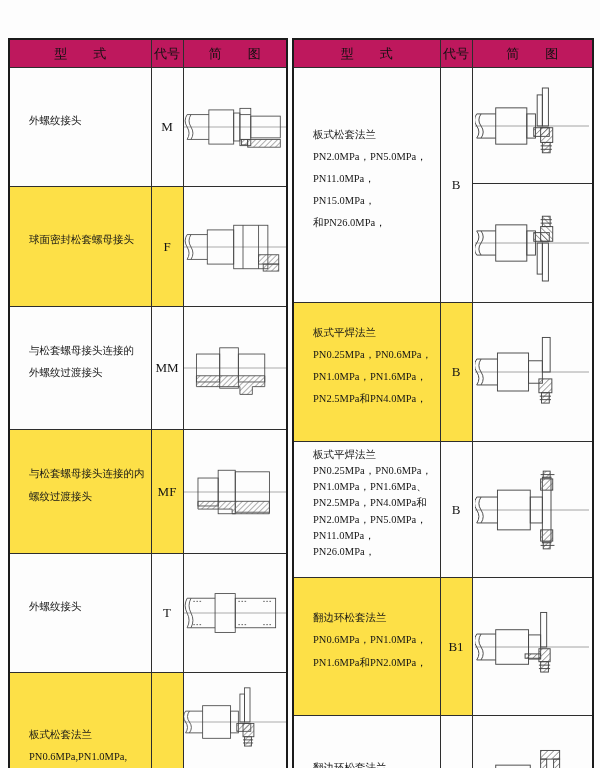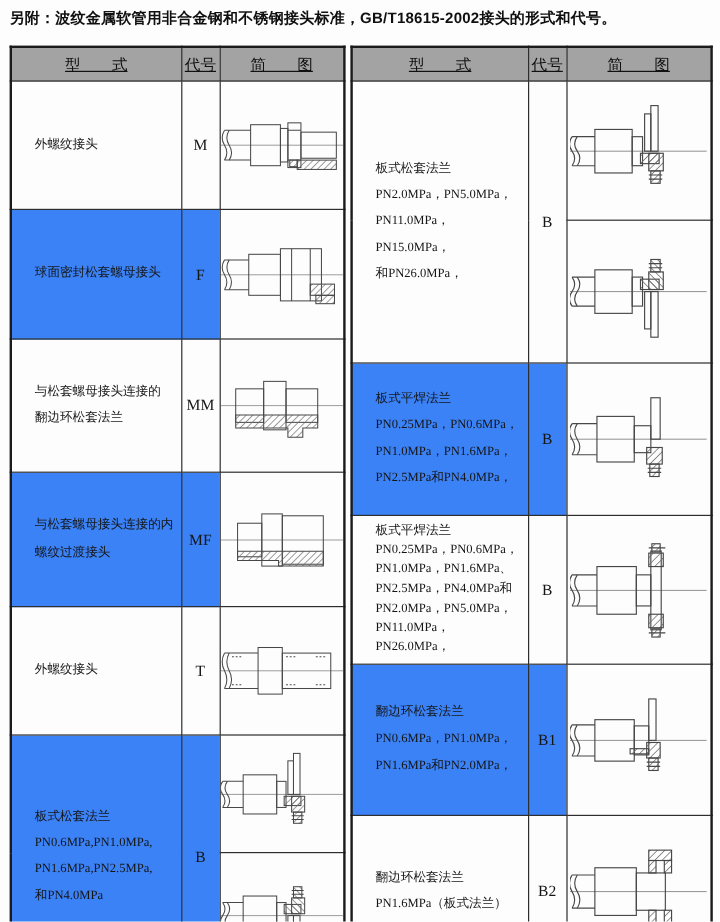--- a/index.html
+++ b/index.html
@@ -4,38 +4,37 @@
 <style>
   html,body{margin:0;padding:0;}
   body{width:600px;height:768px;background:#fdfdfd;font-family:"Liberation Serif",serif;color:#151515;}
   .sheet{position:relative;width:600px;height:768px;overflow:hidden;}
   .doc-title{position:absolute;left:8px;top:7px;width:588px;
     font-family:"Liberation Sans",sans-serif;font-weight:bold;font-size:12.5px;color:#101010;letter-spacing:.2px;}
   table{border-collapse:collapse;position:absolute;top:38px;table-layout:fixed;border:2px solid #1b1b1b;}
   #tblL{left:8px;width:278px;}
   #tblR{left:292px;width:300px;}
   td,th{border:1px solid #2e2e2e;padding:0;}
-  th{background:#a3a3a3;height:27px;font-weight:normal;font-size:13px;color:#111;text-decoration:underline;}
-  .type-cell{font-size:10.5px;line-height:2.1;padding:4px 4px 4px 19px;white-space:pre-line;vertical-align:middle;}
+  th{background:#be185d;height:27px;font-weight:normal;font-size:13px;color:#111;}
+  .type-cell{font-size:10.5px;line-height:2.1;padding:4px 4px 16px 19px;white-space:pre-line;vertical-align:middle;}
   .lh-tight{line-height:1.55;}
   .code-cell{text-align:center;font-size:13px;vertical-align:middle;}
-  .hl{background:#3b82f6;}
+  .hl{background:#fde047;}
   .diagram-cell{padding:0;vertical-align:middle;}
   .diag{display:flex;align-items:center;justify-content:center;width:100%;height:100%;}
   .diag svg{width:114px;height:88px;display:block;}
   .h98{height:98px}.h99{height:99px}.h102{height:102px}.h103{height:103px}
   .h97{height:97px}.h104{height:104px}
   .h115{height:115px}.h117{height:117px}.h118{height:118px}
 </style>
 </head>
 <body>
 
 <div class="sheet">
 
-  <div class="doc-title">另附：波纹金属软管用非合金钢和不锈钢接头标准，GB/T18615-2002接头的形式和代号。</div>
 
   <table id="tblL">
     <colgroup>
         <col style="width:142px">
         <col style="width:32px">
         <col style="width:104px">
       </colgroup>
     <tbody>
         <tr>
       <th>型　　式</th>
@@ -95,21 +94,21 @@
                   <line x1="96" y1="20" x2="96" y2="76"></line>
                   <rect x="96" y="58" width="26" height="12" fill="url(#hch2)"></rect>
                   <rect x="102" y="70" width="20" height="9" fill="url(#hch2)"></rect>
                 </g>
               </svg>
             </div>
           </td>
     </tr>
     <tr>
       <td class="type-cell h102">与松套螺母接头连接的
-翻边环松套法兰</td>
+外螺纹过渡接头</td>
       <td class="code-cell">MM</td>
       <td class="diagram-cell">
         <div class="diag">
               <svg viewBox="0 0 132 96" preserveAspectRatio="xMidYMid meet">
                 <defs>
                   <pattern id="hch3" width="5" height="5" patternUnits="userSpaceOnUse" patternTransform="rotate(45)">
                     <line x1="0" y1="0" x2="0" y2="5" stroke="#6a6a6a" stroke-width="1.4"></line>
                   </pattern>
                 </defs>
                 <g fill="none" stroke="#474747" stroke-width="1.1">

